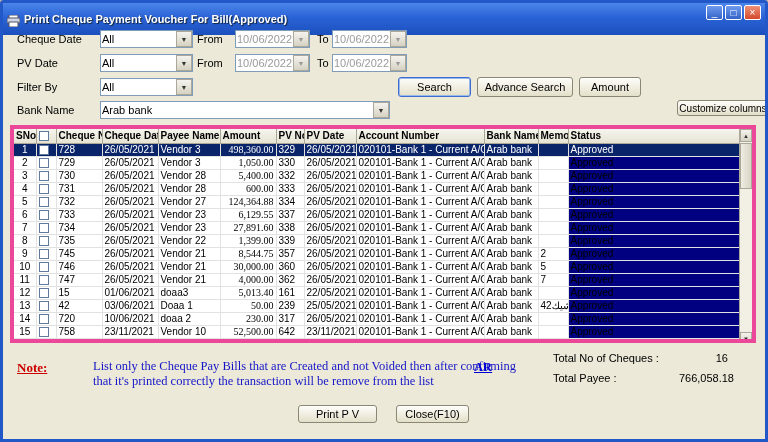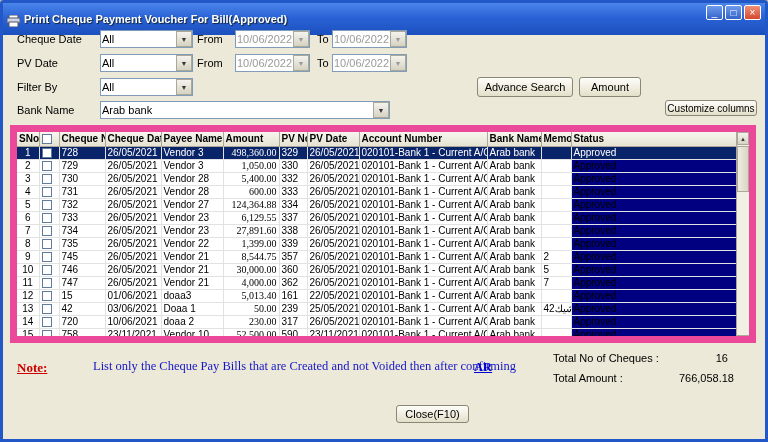--- a/index.html
+++ b/index.html
@@ -27,24 +27,24 @@
   .drop-btn { width:16px; height:16px; margin-right:0;
       background:linear-gradient(180deg,#f4f3ee,#d6d2c2); border:1px solid #aca899;
       font-size:7px; line-height:15px; text-align:center; color:#333; }
   .datefield .txt { color:#9a9a9a; }
   .datefield .drop-btn { color:#9a9a9a; }
 
   .btn { position:absolute; height:20px; font-size:11px; font-family:"Liberation Sans",sans-serif;
       background:linear-gradient(180deg,#fdfdfa 0%,#efecdd 60%,#e2dfc9 100%);
       border:1px solid #8a8774; border-radius:3px; cursor:default; text-align:center; }
   .btn.default { border-color:#3c6cd0; box-shadow:0 0 0 1px #9ab8e8 inset; }
-  .btn.small { height:16px; font-size:10px; }
+  .btn.small { height:16px; font-size:10px;margin-left:12px; }
 
   .grid-wrap { position:absolute; left:7px; top:102px; width:746px; height:218px;
-      background:#fff; border:7px solid #ec4899; overflow:hidden; }
+      background:#fff; border:4px solid #ec4899; overflow:hidden; }
   table.grid { border-collapse:collapse; table-layout:fixed; width:731px; font-size:10px; }
   table.grid th { background:linear-gradient(180deg,#f6f5ee,#e6e3d3); font-weight:bold;
       border-right:1px solid #aca899; border-bottom:1px solid #aca899;
       height:14px; padding:0 2px; text-align:left; white-space:nowrap; overflow:hidden; }
   table.grid td { border-right:1px solid #e2e2e2; border-bottom:1px solid #e2e2e2;
       height:13px; padding:0 2px; white-space:nowrap; overflow:hidden; color:#000; }
   tr.grid-row.selected td { background:#0a246a; color:#fff; }
   td.status-cell { background:#000080; color:#fff; }
   td.c-sno { text-align:center; }
   td.c-amount { text-align:right;font-family:Liberation Serif, serif; }
@@ -120,20 +120,21 @@
     <div class="datefield" style="left:329px; top:31px; width:75px;">
       <span class="txt">10/06/2022</span>
       <span class="drop-btn">▼</span>
     </div>
 
     <span class="lbl" style="left:14px; top:58px;">Filter By</span>
     <div class="combo" style="left:97px; top:55px; width:93px;">
       <span class="txt">All</span>
       <span class="drop-btn">▼</span>
     </div>
+    <button class="btn default" style="left:395px; top:54px; width:73px;">Search</button>
     <button class="btn" style="left:474px; top:54px; width:96px;">Advance Search</button>
     <button class="btn" style="left:576px; top:54px; width:62px;">Amount</button>
 
     <span class="lbl" style="left:14px; top:81px;">Bank Name</span>
     <div class="combo" style="left:97px; top:78px; width:290px;">
       <span class="txt">Arab bank</span>
       <span class="drop-btn">▼</span>
     </div>
     <button class="btn small" style="left:662px; top:77px; width:92px;">Customize columns</button>
 
@@ -366,21 +367,21 @@
               <td></td>
               <td class="status-cell">Approved</td>
             </tr>
             <tr class="grid-row">
               <td class="c-sno">15</td>
               <td class="c-check"><span class="checkbox"></span></td>
               <td>758</td>
               <td>23/11/2021</td>
               <td>Vendor 10</td>
               <td class="c-amount">52,500.00</td>
-              <td>590</td>
+              <td>642</td>
               <td>23/11/2021</td>
               <td>020101-Bank 1 - Current A/C 1</td>
               <td>Arab bank</td>
               <td></td>
               <td class="status-cell">Approved</td>
             </tr>
             <tr class="grid-row">
               <td class="c-sno">16</td>
               <td class="c-check"><span class="checkbox"></span></td>
               <td>760</td>
@@ -398,23 +399,25 @@
       </table>
       <div class="vscroll">
         <span class="scroll-btn" style="top:0;">▲</span>
         <div class="scroll-thumb"></div>
         <span class="scroll-btn" style="bottom:0;">▼</span>
       </div>
     </div>
 
     <span class="total-lbl" style="left:550px; top:329px;">Total No of Cheques :</span>
     <span class="total-val" style="left:655px; top:329px; width:70px;">16</span>
-    <span class="total-lbl" style="left:550px; top:349px;">Total Amount :</span>
+    <span class="total-lbl" style="left:550px; top:349px;">Total Payee :</span>
     <span class="total-val" style="left:655px; top:349px; width:76px;">766,058.18</span>
 
     <span class="note-label" style="left:14px; top:337px;">Note:</span>
     <span class="note-line" style="left:90px; top:336px;">List only the Cheque Pay Bills that are Created and not Voided  then after confirming</span>
+    <span class="note-line" style="left:90px; top:351px;">that it's printed correctly the transaction will be remove from the list</span>
     <span class="ar-link" style="left:471px; top:337px;">AR</span>
 
+    <button class="btn" style="left:295px; top:382px; width:79px; height:18px;">Print P V</button>
     <button class="btn" style="left:393px; top:382px; width:73px; height:18px;">Close(F10)</button>
 
   </div>
 </div>
 
 </body></html>

